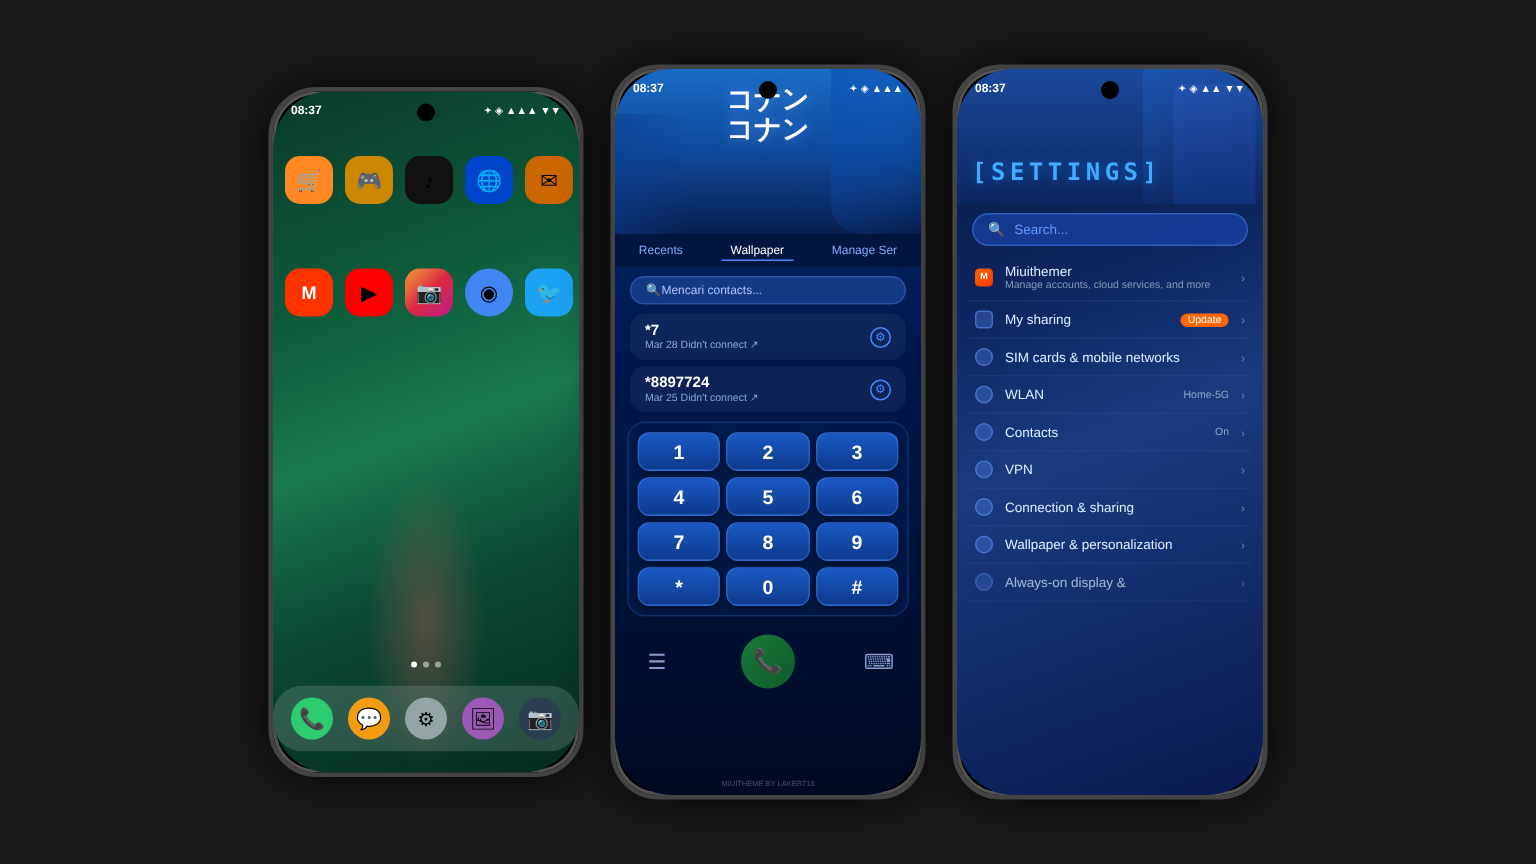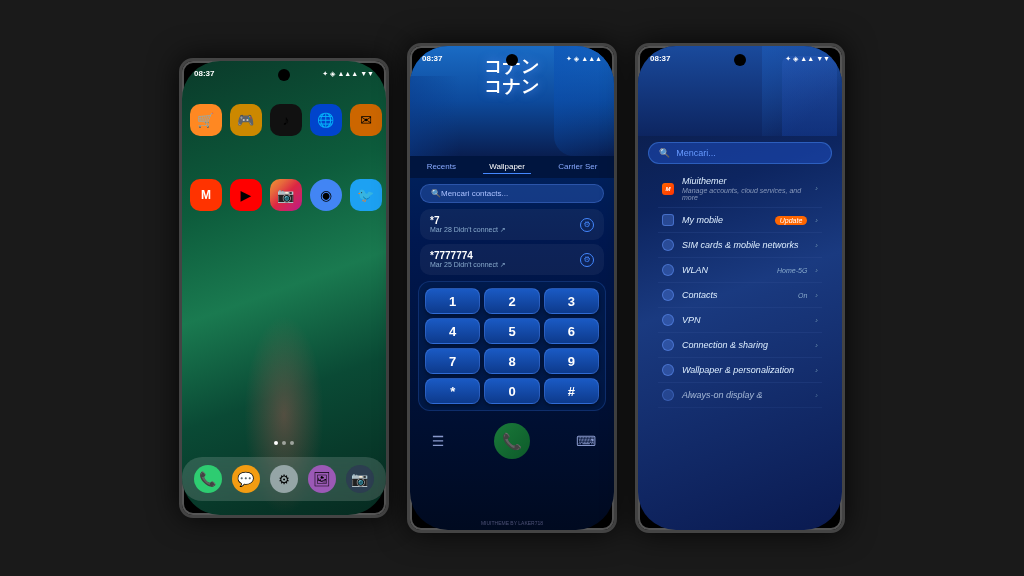--- a/index.html
+++ b/index.html
@@ -10,21 +10,21 @@
       display: flex;
       align-items: center;
       justify-content: center;
       gap: 18px;
       font-family: 'Arial', sans-serif;
       overflow: hidden;
     }
 
     
     .phone {
-      border-radius: 14px;
+      border-radius: 32px;
       border: 3px solid #444;
       overflow: hidden;
       position: relative;
       background: #000;
       box-shadow: 0 0 30px rgba(0,0,0,0.8), inset 0 0 0 2px #555;
     }
 
     .phone-1 { width: 210px; height: 460px; }
     .phone-2 { width: 210px; height: 490px; }
     .phone-3 { width: 210px; height: 490px; }
@@ -290,21 +290,21 @@
       border-radius: 15px;
       padding: 5px 10px;
       display: flex;
       align-items: center;
       gap: 6px;
       border: 1px solid rgba(80,150,255,0.4);
     }
     .settings-search-icon { font-size: 9px; color: #6699ff; }
     .settings-search-text { font-size: 9px; color: #6699ff; }
 
-    .settings-list { padding: 0 20px; font-style: italic; }
+    .settings-list { padding: 0 8px; }
     .settings-item {
       display: flex;
       align-items: center;
       padding: 6px 4px;
       border-bottom: 1px solid rgba(50,80,150,0.3);
       gap: 8px;
     }
     .settings-icon-dot {
       width: 12px; height: 12px;
       border-radius: 50%;
@@ -422,39 +422,39 @@
       <div class="anime-header-2">
         <div style="position:absolute;top:28px;left:50%;transform:translateX(-50%);font-size:18px;font-weight:bold;color:#fff;text-shadow:0 0 10px rgba(100,150,255,0.8);z-index:2;white-space:nowrap;">コナン</div>
 
         <div style="position:absolute;right:0;bottom:0;width:60px;height:100%;background:linear-gradient(135deg,rgba(10,80,180,0.6),transparent);border-radius:0 0 0 20px;"></div>
         <div style="position:absolute;left:0;bottom:0;width:50px;height:80px;background:linear-gradient(90deg,rgba(10,60,140,0.5),transparent);"></div>
       </div>
 
       <div class="tabs-bar-2">
         <span class="tab-item-2">Recents</span>
         <span class="tab-item-2 active">Wallpaper</span>
-        <span class="tab-item-2">Carrier Ser</span>
+        <span class="tab-item-2">Manage Ser</span>
       </div>
 
       <div class="search-bar-2">
         <span>🔍</span>
         <span>Mencari contacts...</span>
       </div>
 
       <div class="call-entry">
         <div class="call-info">
           <div class="call-number">*7</div>
           <div class="call-date">Mar 28 Didn't connect ↗</div>
         </div>
         <div class="call-gear">⚙</div>
       </div>
 
       <div class="call-entry">
         <div class="call-info">
-          <div class="call-number">*7777774</div>
+          <div class="call-number">*8897724</div>
           <div class="call-date">Mar 25 Didn't connect ↗</div>
         </div>
         <div class="call-gear">⚙</div>
       </div>
 
       <div class="dialpad">
         <div class="dialpad-grid">
           <div class="dial-btn">1</div>
           <div class="dial-btn">2</div>
           <div class="dial-btn">3</div>
@@ -488,42 +488,43 @@
       <div class="status-bar">
         <span class="status-time">08:37</span>
         <span class="status-icons">✦ ◈ ▲▲ ▼▼</span>
       </div>
 
       <div class="settings-header">
         <div class="anime-header-3">
 
           <div style="position:absolute;right:5px;bottom:0;width:55px;height:80px;background:linear-gradient(180deg,rgba(50,100,200,0.3),rgba(20,60,150,0.5));border-radius:8px 8px 0 0;"></div>
         </div>
+        <div class="settings-title">[SETTINGS]</div>
       </div>
 
       <div class="settings-search">
         <span class="settings-search-icon">🔍</span>
-        <span class="settings-search-text">Mencari...</span>
+        <span class="settings-search-text">Search...</span>
       </div>
 
       <div class="settings-list">
 
         <div class="settings-item">
           <div class="miui-icon">M</div>
           <div class="settings-item-text">
             <div class="settings-item-name">Miuithemer</div>
             <div class="settings-item-sub">Manage accounts, cloud services, and more</div>
           </div>
           <span class="settings-chevron">›</span>
         </div>
 
         <div class="settings-item">
           <div class="settings-icon-sq"></div>
           <div class="settings-item-text">
-            <div class="settings-item-name">My mobile</div>
+            <div class="settings-item-name">My sharing</div>
           </div>
           <span class="update-badge">Update</span>
           <span class="settings-chevron">›</span>
         </div>
 
         <div class="settings-item">
           <div class="settings-icon-dot"></div>
           <div class="settings-item-text">
             <div class="settings-item-name">SIM cards &amp; mobile networks</div>
           </div>

